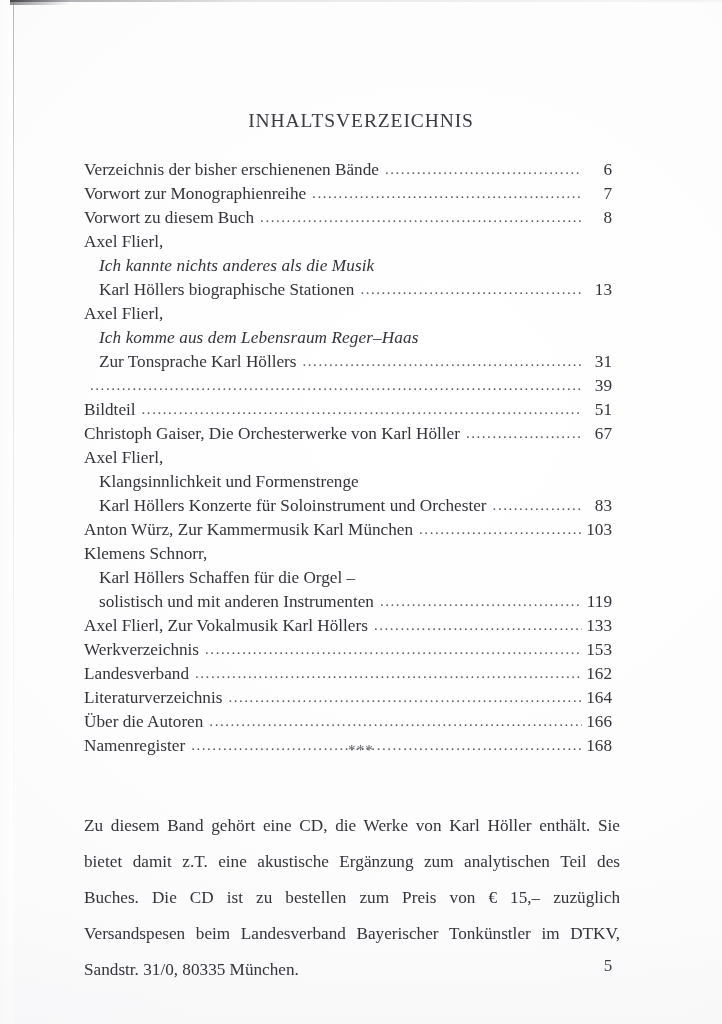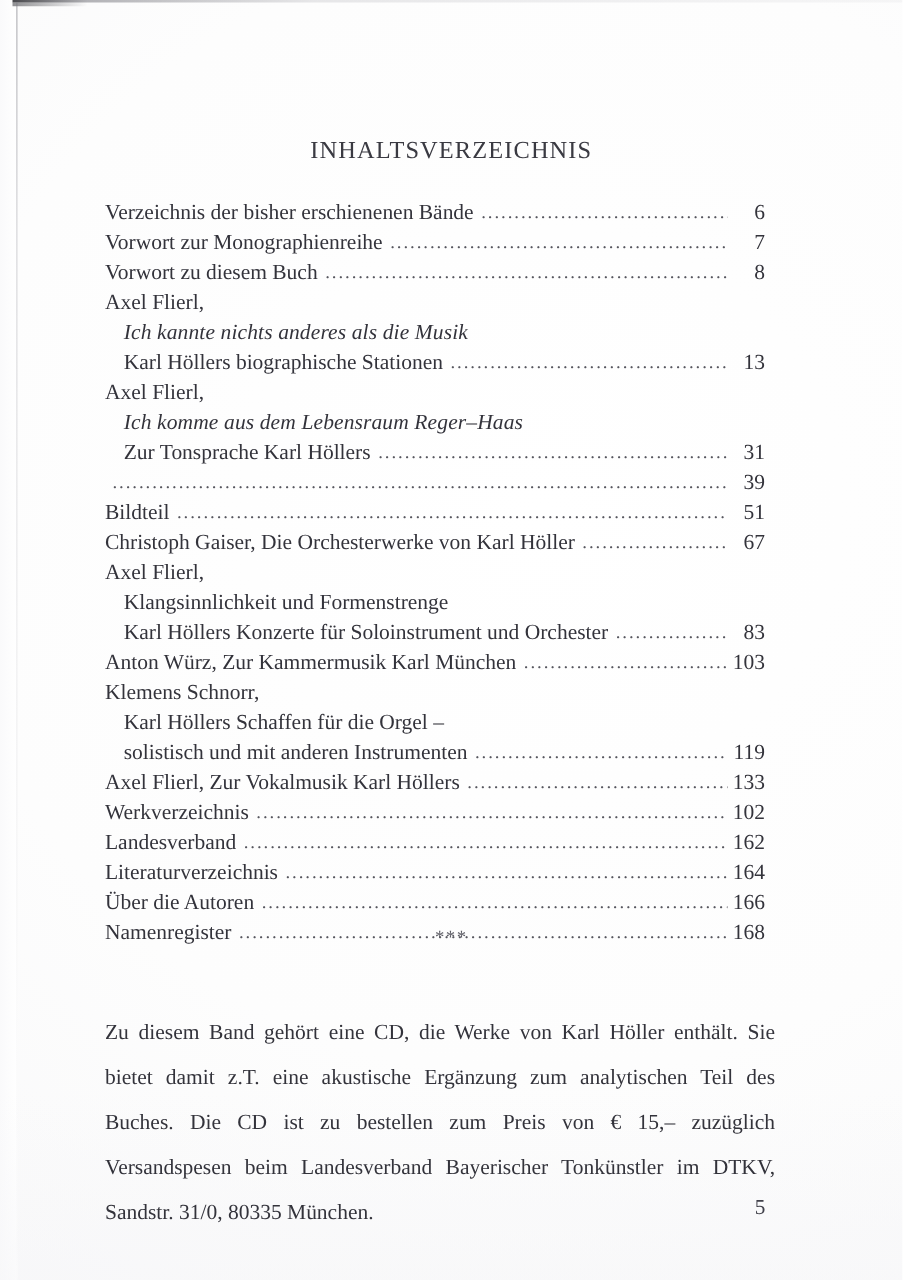--- a/index.html
+++ b/index.html
@@ -327,21 +327,21 @@
           <span class="toc-gap"></span>
           <span class="toc-dots"></span>
           <span class="toc-page">133</span>
         </div>
       </div>
       <div class="toc-row">
         <div class="toc-line">
           <span class="toc-text">Werkverzeichnis</span>
           <span class="toc-gap"></span>
           <span class="toc-dots"></span>
-          <span class="toc-page">102</span>
+          <span class="toc-page">153</span>
         </div>
       </div>
       <div class="toc-row">
         <div class="toc-line">
           <span class="toc-text">Landesverband</span>
           <span class="toc-gap"></span>
           <span class="toc-dots"></span>
           <span class="toc-page">162</span>
         </div>
       </div>

